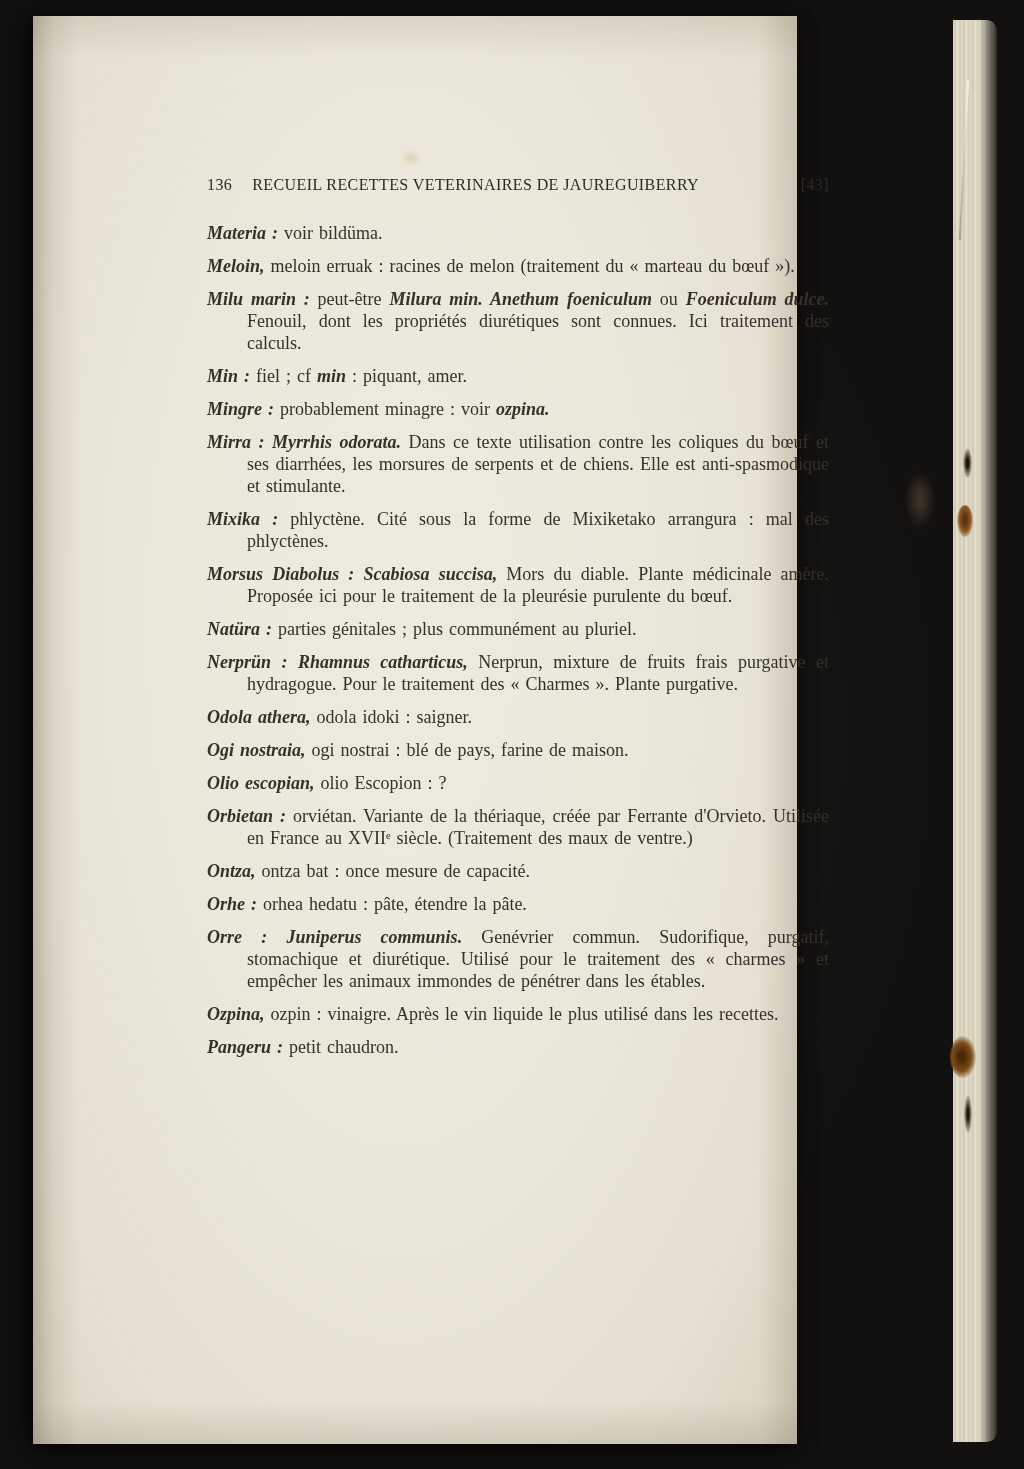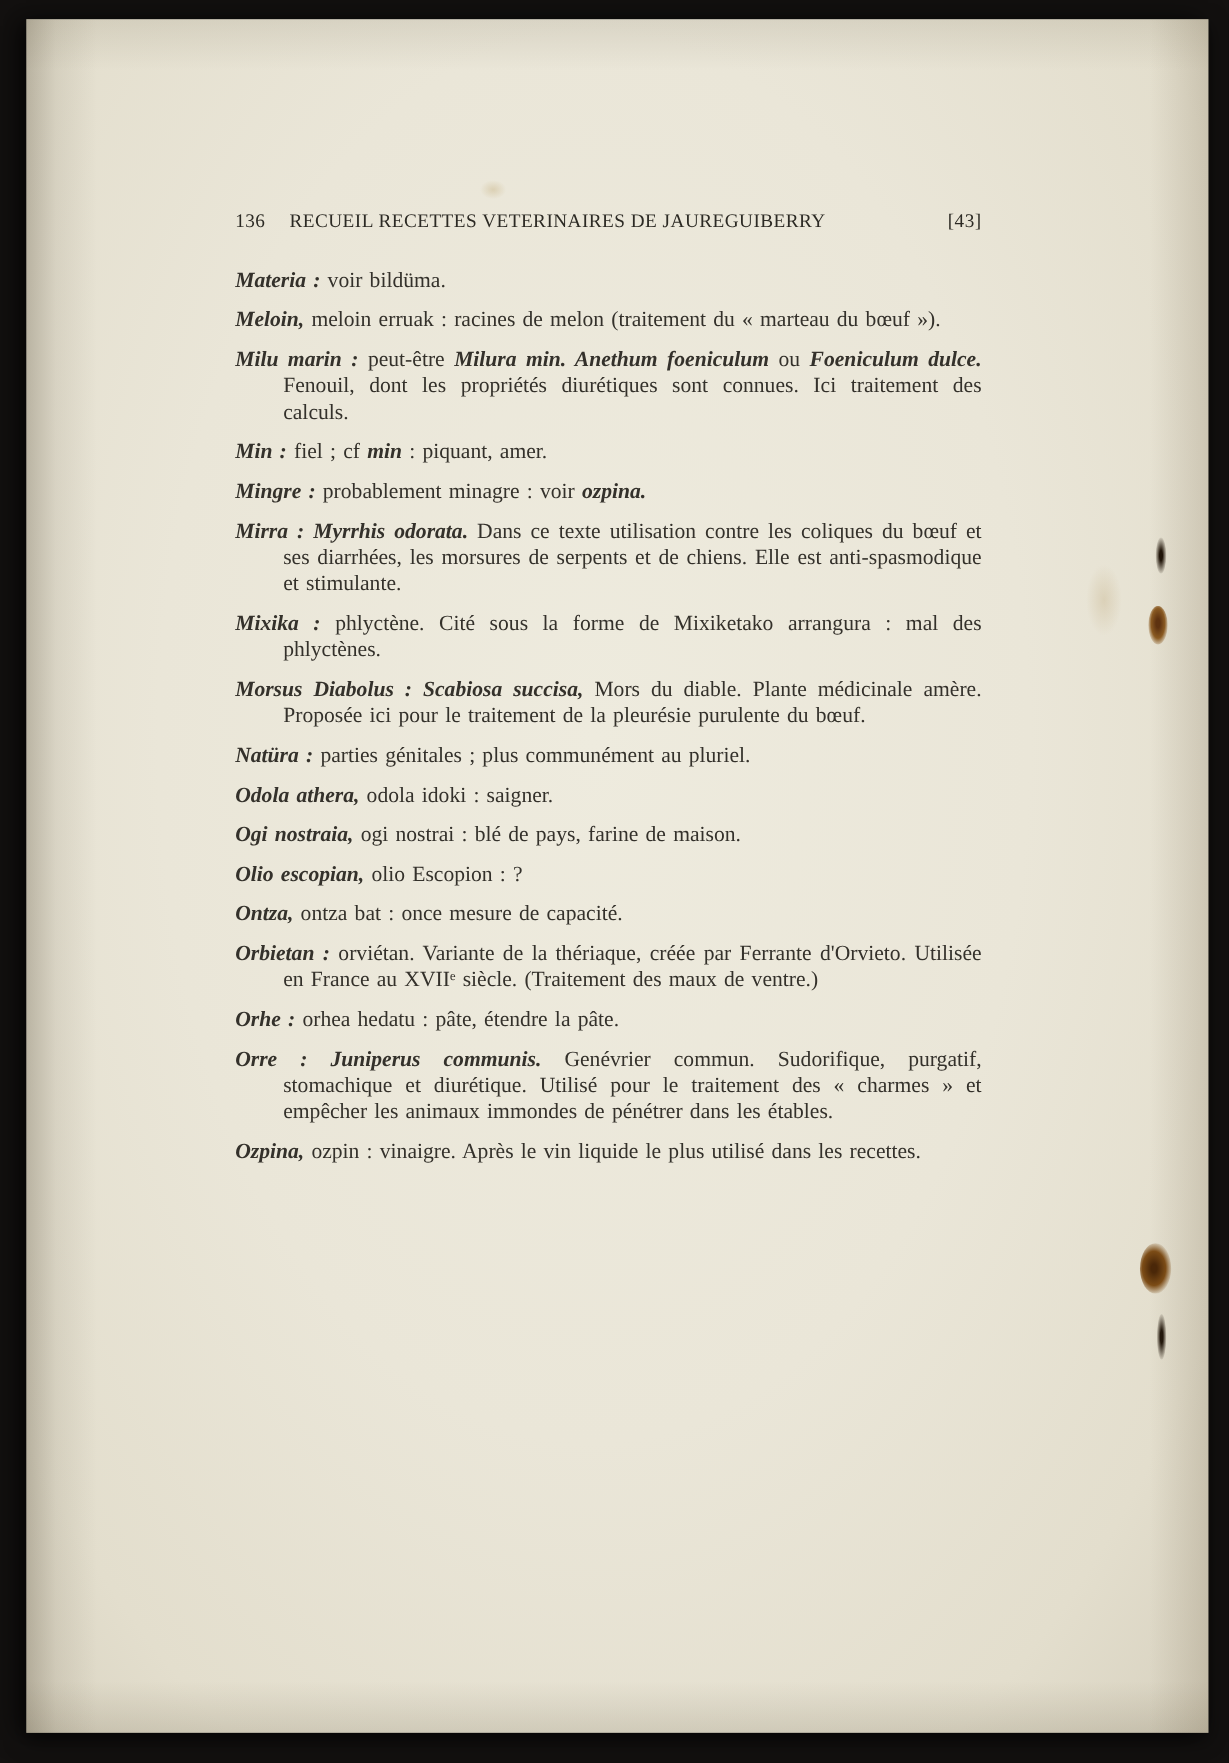--- a/index.html
+++ b/index.html
@@ -11,22 +11,22 @@
     font-family: "Liberation Serif", "DejaVu Serif", serif;
   }
   .scan-bg {
     position: absolute; inset: 0;
     background:
       radial-gradient(ellipse at 50% 50%, rgba(60,55,48,0.25) 0%, rgba(0,0,0,0) 60%),
       #131110;
   }
   .paper {
     position: absolute;
-    left: 22px; top: 16px;
-    width: 985px; height: 1428px;
+    left: 33px; top: 16px;
+    width: 764px; height: 1428px;
     background:
       radial-gradient(ellipse at 48% 42%, #eeebde 0%, #eae6d8 50%, #e3decd 82%, #d7d1bf 100%);
     box-shadow: -8px 0 20px rgba(0,0,0,0.55), 0 6px 16px rgba(0,0,0,0.5);
   }
   
   .paper::before {
     content: "";
     position: absolute; inset: 0;
     pointer-events: none;
     background:
@@ -135,28 +135,30 @@
     <div class="entries">
         <p class="entry"><span class="it">Materia : </span><span class="rm">voir bildüma.</span></p>
         <p class="entry"><span class="it">Meloin, </span><span class="rm">meloin erruak : racines de melon (traitement du « marteau du bœuf »).</span></p>
         <p class="entry"><span class="it">Milu marin : </span><span class="rm">peut-être </span><span class="it">Milura min. Anethum foeniculum </span><span class="rm">ou </span><span class="it">Foeniculum dulce. </span><span class="rm">Fenouil, dont les propriétés diurétiques sont connues. Ici traitement des calculs.</span></p>
         <p class="entry"><span class="it">Min : </span><span class="rm">fiel ; cf </span><span class="it">min</span><span class="rm"> : piquant, amer.</span></p>
         <p class="entry"><span class="it">Mingre : </span><span class="rm">probablement minagre : voir </span><span class="it">ozpina.</span></p>
         <p class="entry"><span class="it">Mirra : Myrrhis odorata. </span><span class="rm">Dans ce texte utilisation contre les coliques du bœuf et ses diarrhées, les morsures de serpents et de chiens. Elle est anti-spasmodique et stimulante.</span></p>
         <p class="entry"><span class="it">Mixika : </span><span class="rm">phlyctène. Cité sous la forme de Mixiketako arrangura : mal des phlyctènes.</span></p>
         <p class="entry"><span class="it">Morsus Diabolus : Scabiosa succisa, </span><span class="rm">Mors du diable. Plante médicinale amère. Proposée ici pour le traitement de la pleurésie purulente du bœuf.</span></p>
         <p class="entry"><span class="it">Natüra : </span><span class="rm">parties génitales ; plus communément au pluriel.</span></p>
+        <p class="entry"><span class="it">Nerprün : Rhamnus catharticus, </span><span class="rm">Nerprun, mixture de fruits frais purgative et hydragogue. Pour le traitement des « Charmes ». Plante purgative.</span></p>
         <p class="entry"><span class="it">Odola athera, </span><span class="rm">odola idoki : saigner.</span></p>
         <p class="entry"><span class="it">Ogi nostraia, </span><span class="rm">ogi nostrai : blé de pays, farine de maison.</span></p>
         <p class="entry"><span class="it">Olio escopian, </span><span class="rm">olio Escopion : ?</span></p>
+        <p class="entry"><span class="it">Orbietan : </span><span class="rm">orviétan. Variante de la thériaque, créée par Ferrante d'Orvieto. Utilisée en France au XVIIᵉ siècle. (Traitement des maux de ventre.)</span></p>
         <p class="entry"><span class="it">Ontza, </span><span class="rm">ontza bat : once mesure de capacité.</span></p>
-        <p class="entry"><span class="it">Orbietan : </span><span class="rm">orviétan. Variante de la thériaque, créée par Ferrante d'Orvieto. Utilisée en France au XVIIᵉ siècle. (Traitement des maux de ventre.)</span></p>
         <p class="entry"><span class="it">Orhe : </span><span class="rm">orhea hedatu : pâte, étendre la pâte.</span></p>
         <p class="entry"><span class="it">Orre : Juniperus communis. </span><span class="rm">Genévrier commun. Sudorifique, purgatif, stomachique et diurétique. Utilisé pour le traitement des « charmes » et empêcher les animaux immondes de pénétrer dans les étables.</span></p>
         <p class="entry"><span class="it">Ozpina, </span><span class="rm">ozpin : vinaigre. Après le vin liquide le plus utilisé dans les recettes.</span></p>
+        <p class="entry"><span class="it">Pangeru : </span><span class="rm">petit chaudron.</span></p>
       </div>
   </div>
 </div>
 
 <div class="stain stain-dash-1"></div>
 <div class="stain stain-spot-1"></div>
 <div class="stain stain-spot-2"></div>
 <div class="stain stain-dash-2"></div>
 <div class="stain stain-faint-1"></div>
 <div class="stain stain-faint-2"></div>

